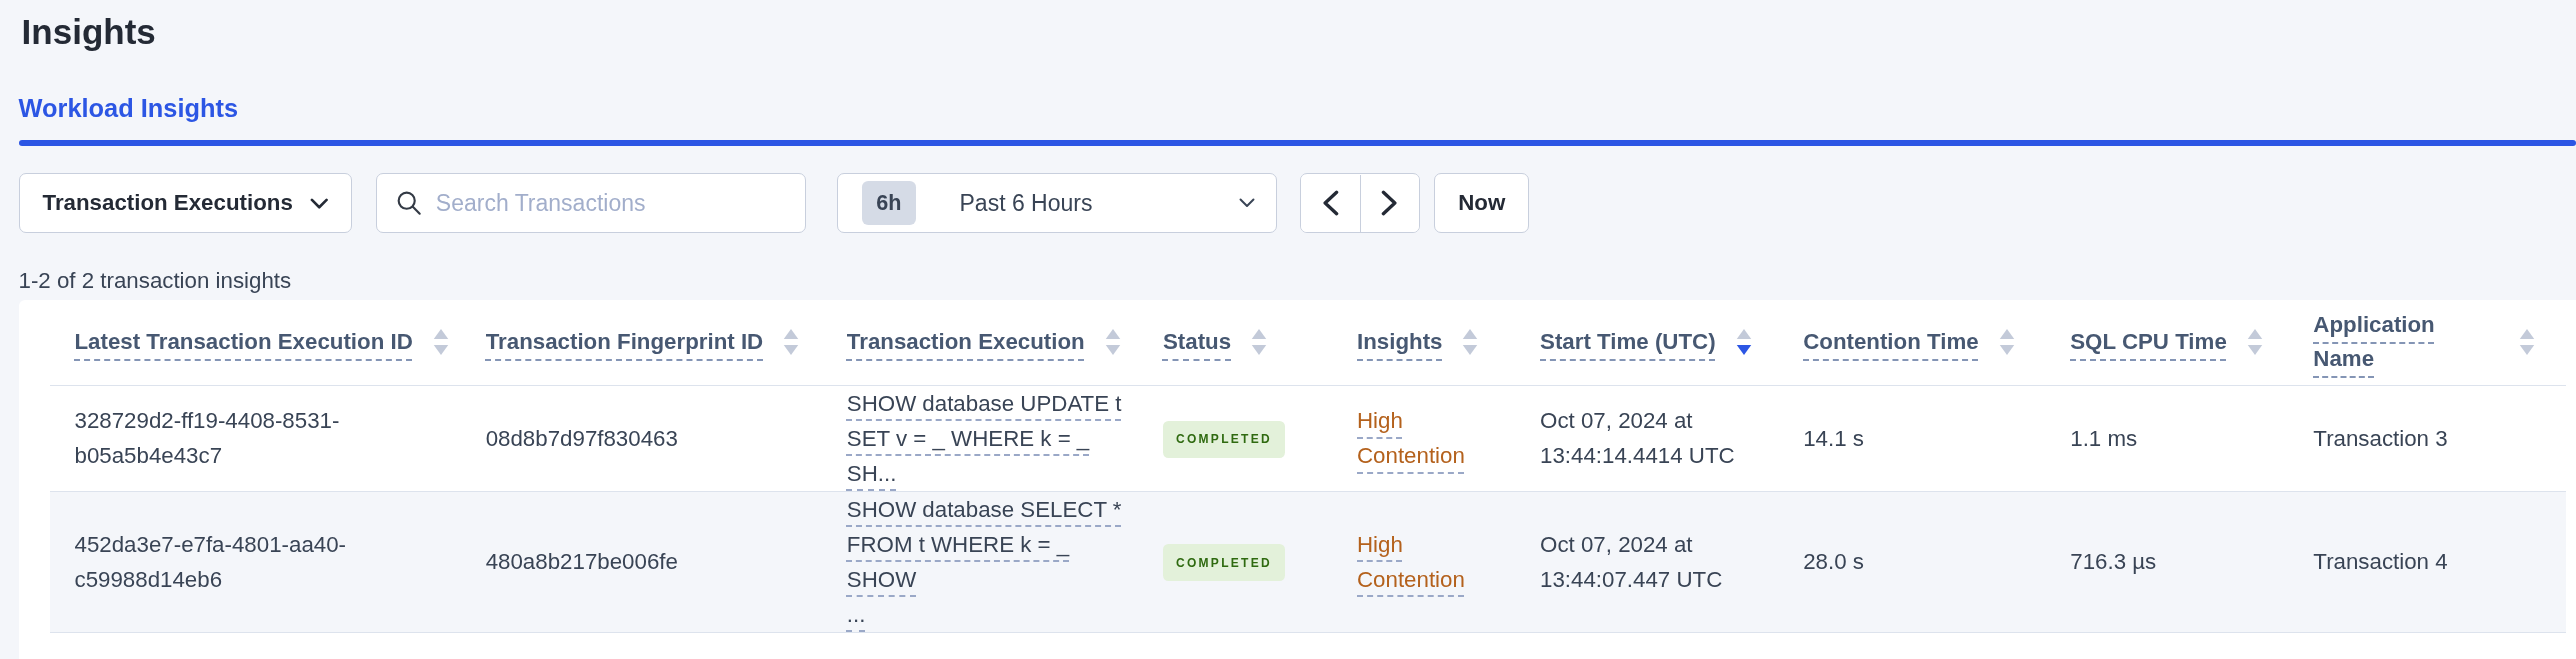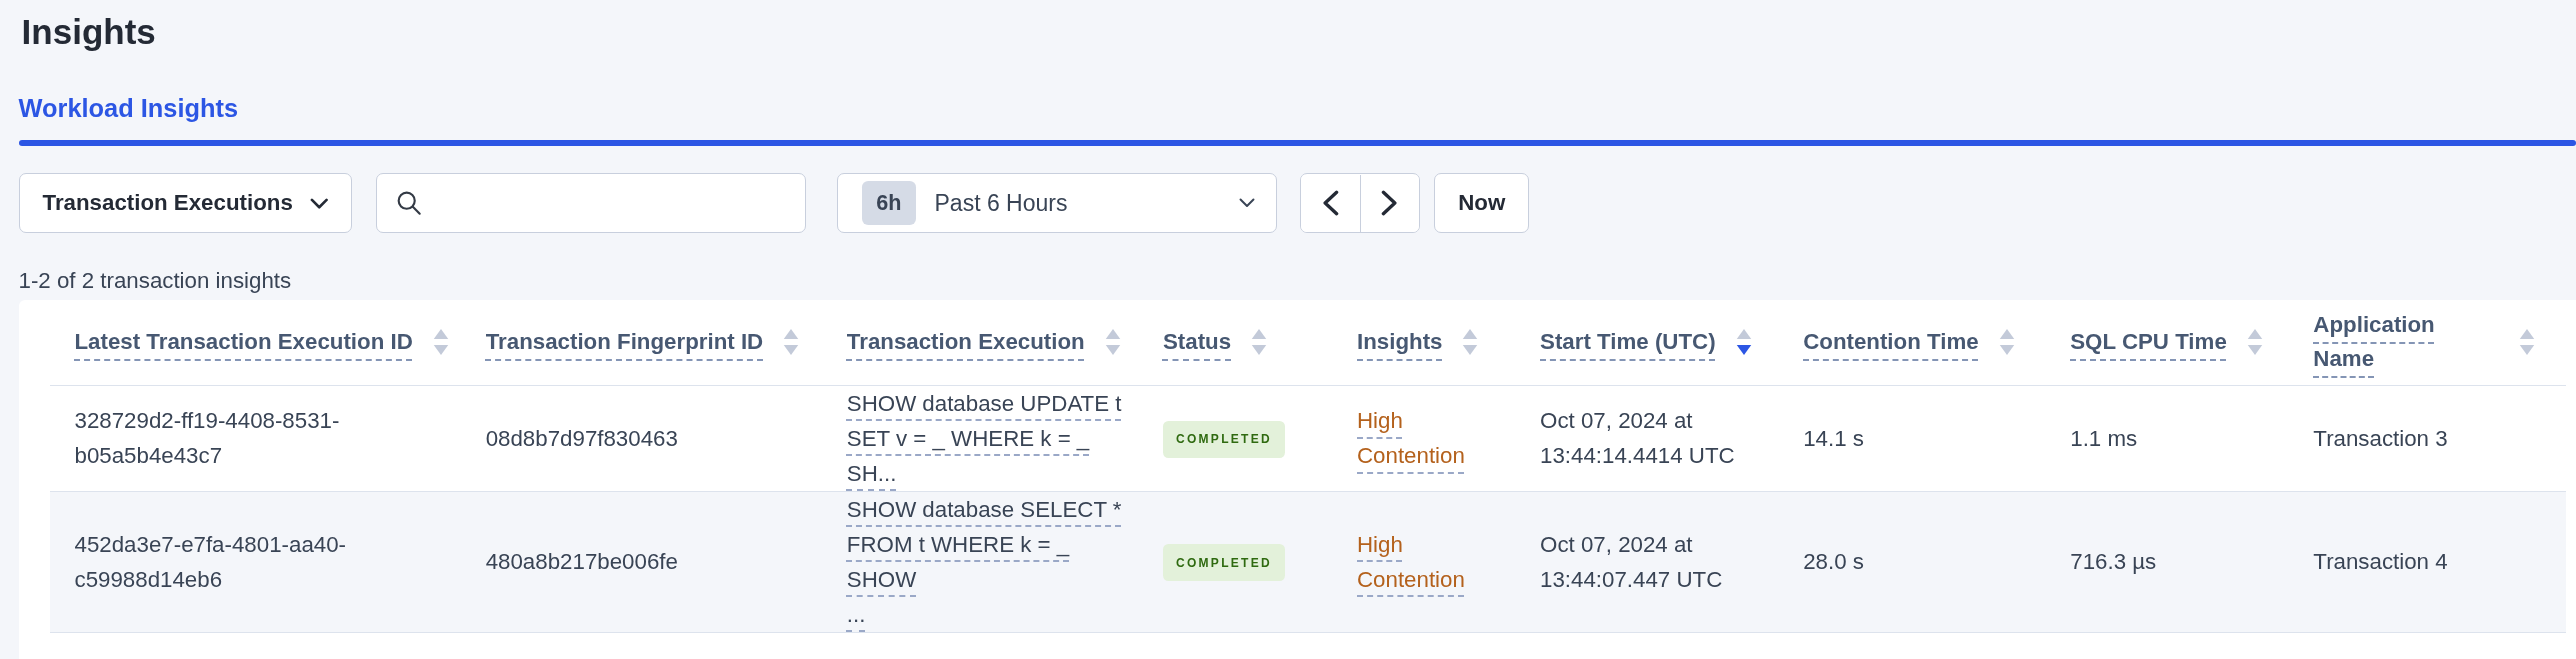--- a/index.html
+++ b/index.html
@@ -50,21 +50,21 @@
   .search-box { width:430px; margin-left:24px; padding:0 18.5px; gap:14px; }
   .search-box input {
     border:none; outline:none; flex:1; min-width:0;
     font-family:"Liberation Sans", sans-serif;
     font-size:23px; color:#394455; background:transparent;
   }
   .search-box input::placeholder { color:#a2aecb; opacity:1; }
 
   .filters-btn { margin-left:21.6px; }
 
-  .time-picker { width:440px; margin-left:31px; padding:0 21.6px 0 24px; cursor:pointer; }
+  .time-picker { width:440px; margin-left:31px; padding:0 21.6px 0 24px; cursor:pointer;gap:25px; }
   .tp-chip {
     background:#d5dbe6; color:#394455;
     font-size:21.6px; font-weight:700;
     padding:9.2px 14px; border-radius:6.2px;
   }
   .tp-label { font-size:23px; color:#394455; margin-left:19px; flex:1; white-space:nowrap; }
 
   .pager { margin-left:22.3px; padding:0; overflow:hidden; }
   .pager-btn {
     width:59px; height:57px; background:#fff; border:none;
@@ -139,20 +139,21 @@
     <svg class="dd-chevron" width="18.5" height="11.6" viewBox="0 0 24 15">
       <path d="M2.5 2.5 L12 12 L21.5 2.5" fill="none" stroke="#242a35" stroke-width="3.4" stroke-linecap="round" stroke-linejoin="round"></path>
     </svg>
   </div>
 
   <div class="search-box">
     <svg width="26" height="26" viewBox="0 0 34 34">
       <circle cx="14" cy="14" r="10.5" fill="none" stroke="#333a45" stroke-width="2.8"></circle>
       <line x1="22" y1="22" x2="31" y2="31" stroke="#333a45" stroke-width="2.8" stroke-linecap="round"></line>
     </svg>
+    <input type="text" placeholder="Search Transactions" style="">
   </div>
 
 
   <div class="time-picker">
     <span class="tp-chip">6h</span>
     <span class="tp-label">Past 6 Hours</span>
     <svg width="16" height="10" viewBox="0 0 21 13">
       <path d="M2 2 L10.5 10.5 L19 2" fill="none" stroke="#394455" stroke-width="2.6" stroke-linecap="round" stroke-linejoin="round"></path>
     </svg>
   </div>

